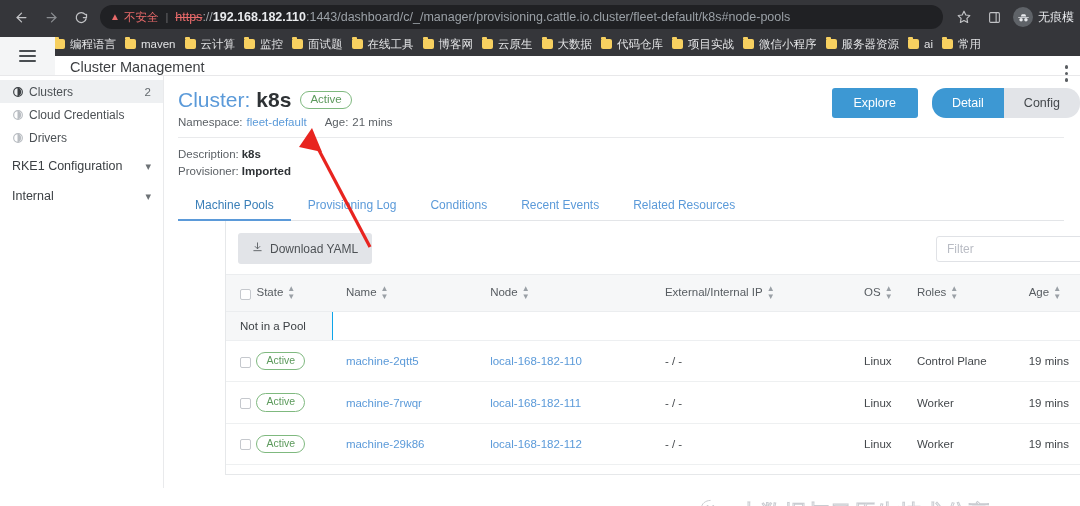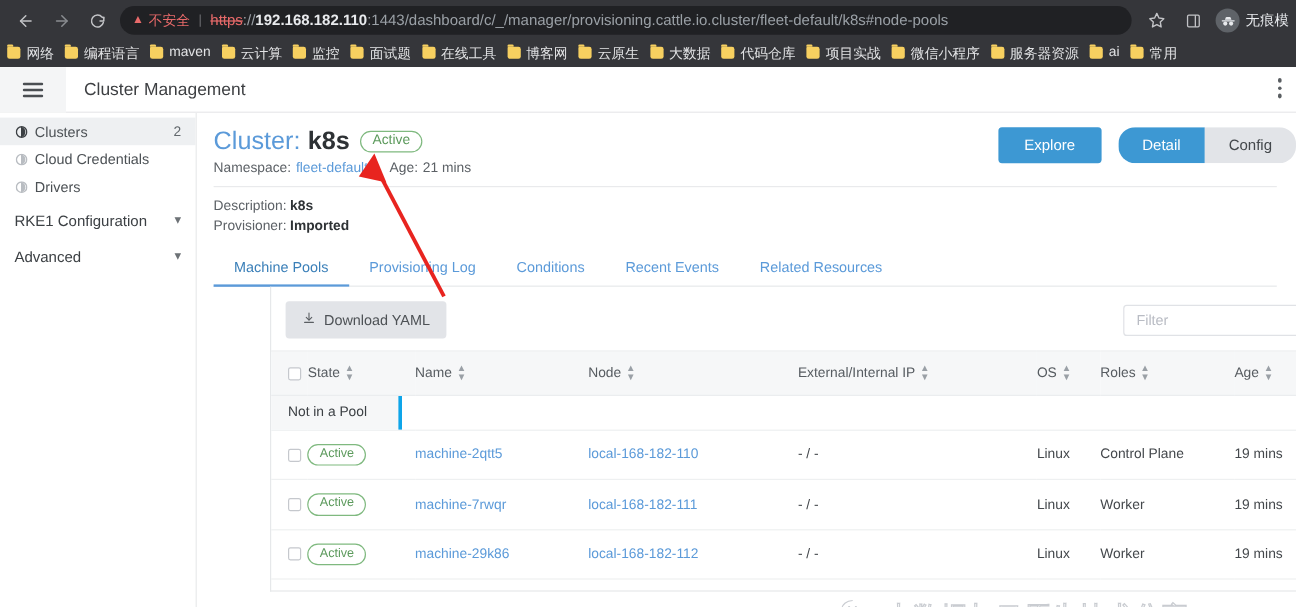--- a/index.html
+++ b/index.html
@@ -136,23 +136,23 @@
   }
 
   
   .app {
     width: 1080px;
     height: 450px;
     background: #fff;
     position: relative;
   }
   .app-header {
-    height: 38px;
-    display: flex;
-    align-items: center;
+    height: 20px;
+    display: flex;
+    align-items: flex-end;
     border-bottom: 1px solid #e8e8ea;
     background: #fff;
     position: relative;
   }
   .hamburger {
     width: 55px;
     display: flex;
     align-items: center;
     justify-content: center;
     flex: 0 0 auto;
@@ -420,21 +420,21 @@
     padding: 0;
     border-bottom: 1px solid #edeff1;
     background: #fff;
   }
   .group-tab {
     display: inline-block;
     background: #f6f7f8;
     font-size: 11.5px;
     color: #3c4044;
     padding: 8px 26px 8px 14px;
-    border-right: 3px solid #0ea5e9;
+    border-right: 1px solid #0ea5e9;
   }
   tbody td {
     font-size: 11.5px;
     color: #44484c;
     padding: 11px 0;
     border-bottom: 1px solid #eef0f1;
     vertical-align: middle;
   }
   tbody tr:last-child td { border-bottom: 1px solid #eef0f1; }
   .pill {
@@ -655,21 +655,21 @@
               <path d="M6 1a5.2 5.2 0 0 1 0 10" fill="#b9bdc2"></path>
             </svg>
           </span>
           <span>Drivers</span>
         </div>
         <div class="nav-group">
           <span>RKE1 Configuration</span>
           <span class="chev">▾</span>
         </div>
         <div class="nav-group">
-          <span>Advanced</span>
+          <span>Internal</span>
           <span class="chev">▾</span>
         </div>
       </div>
 
     <div class="main">
       <div class="title-row">
         <span class="cl-label">Cluster:</span>
         <span class="cl-name">k8s</span>
         <span class="badge-active">Active</span>
 

